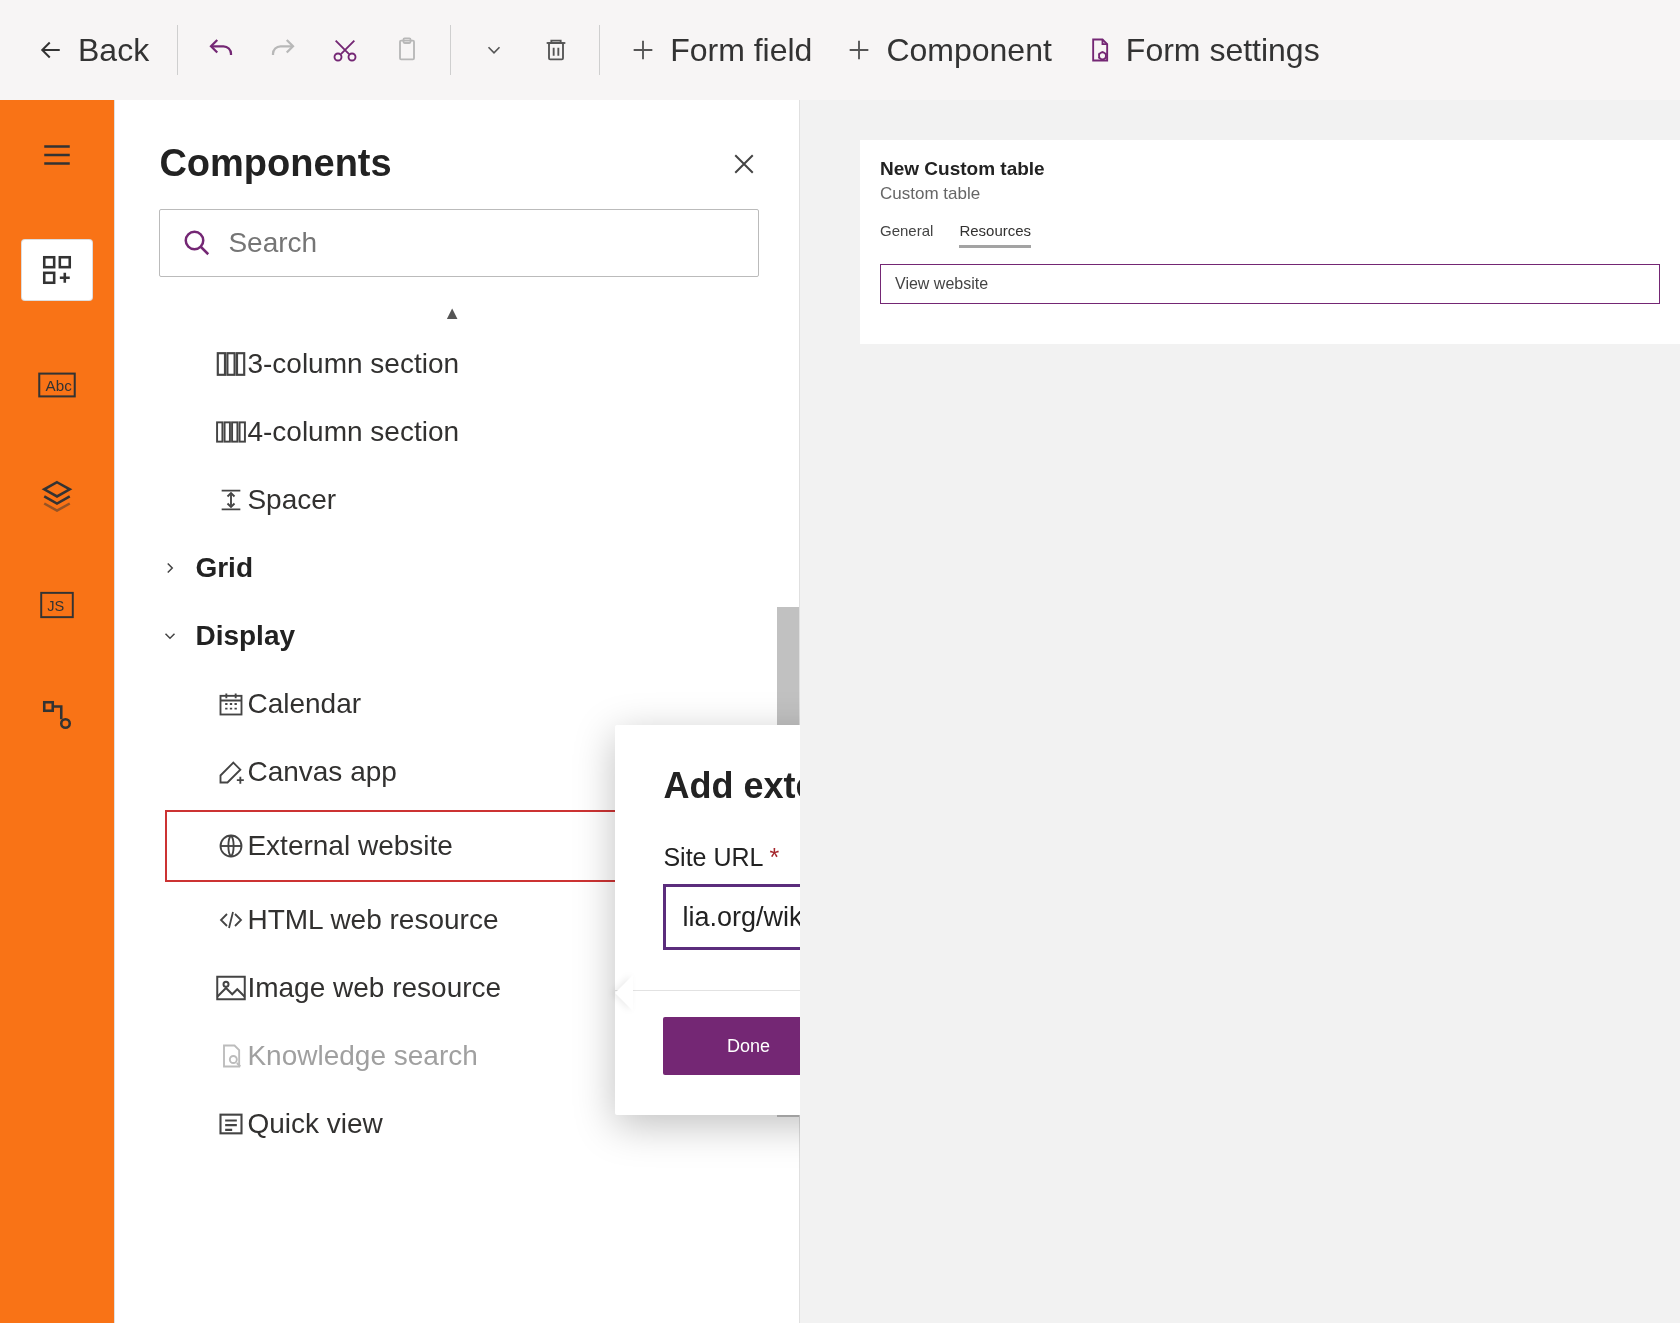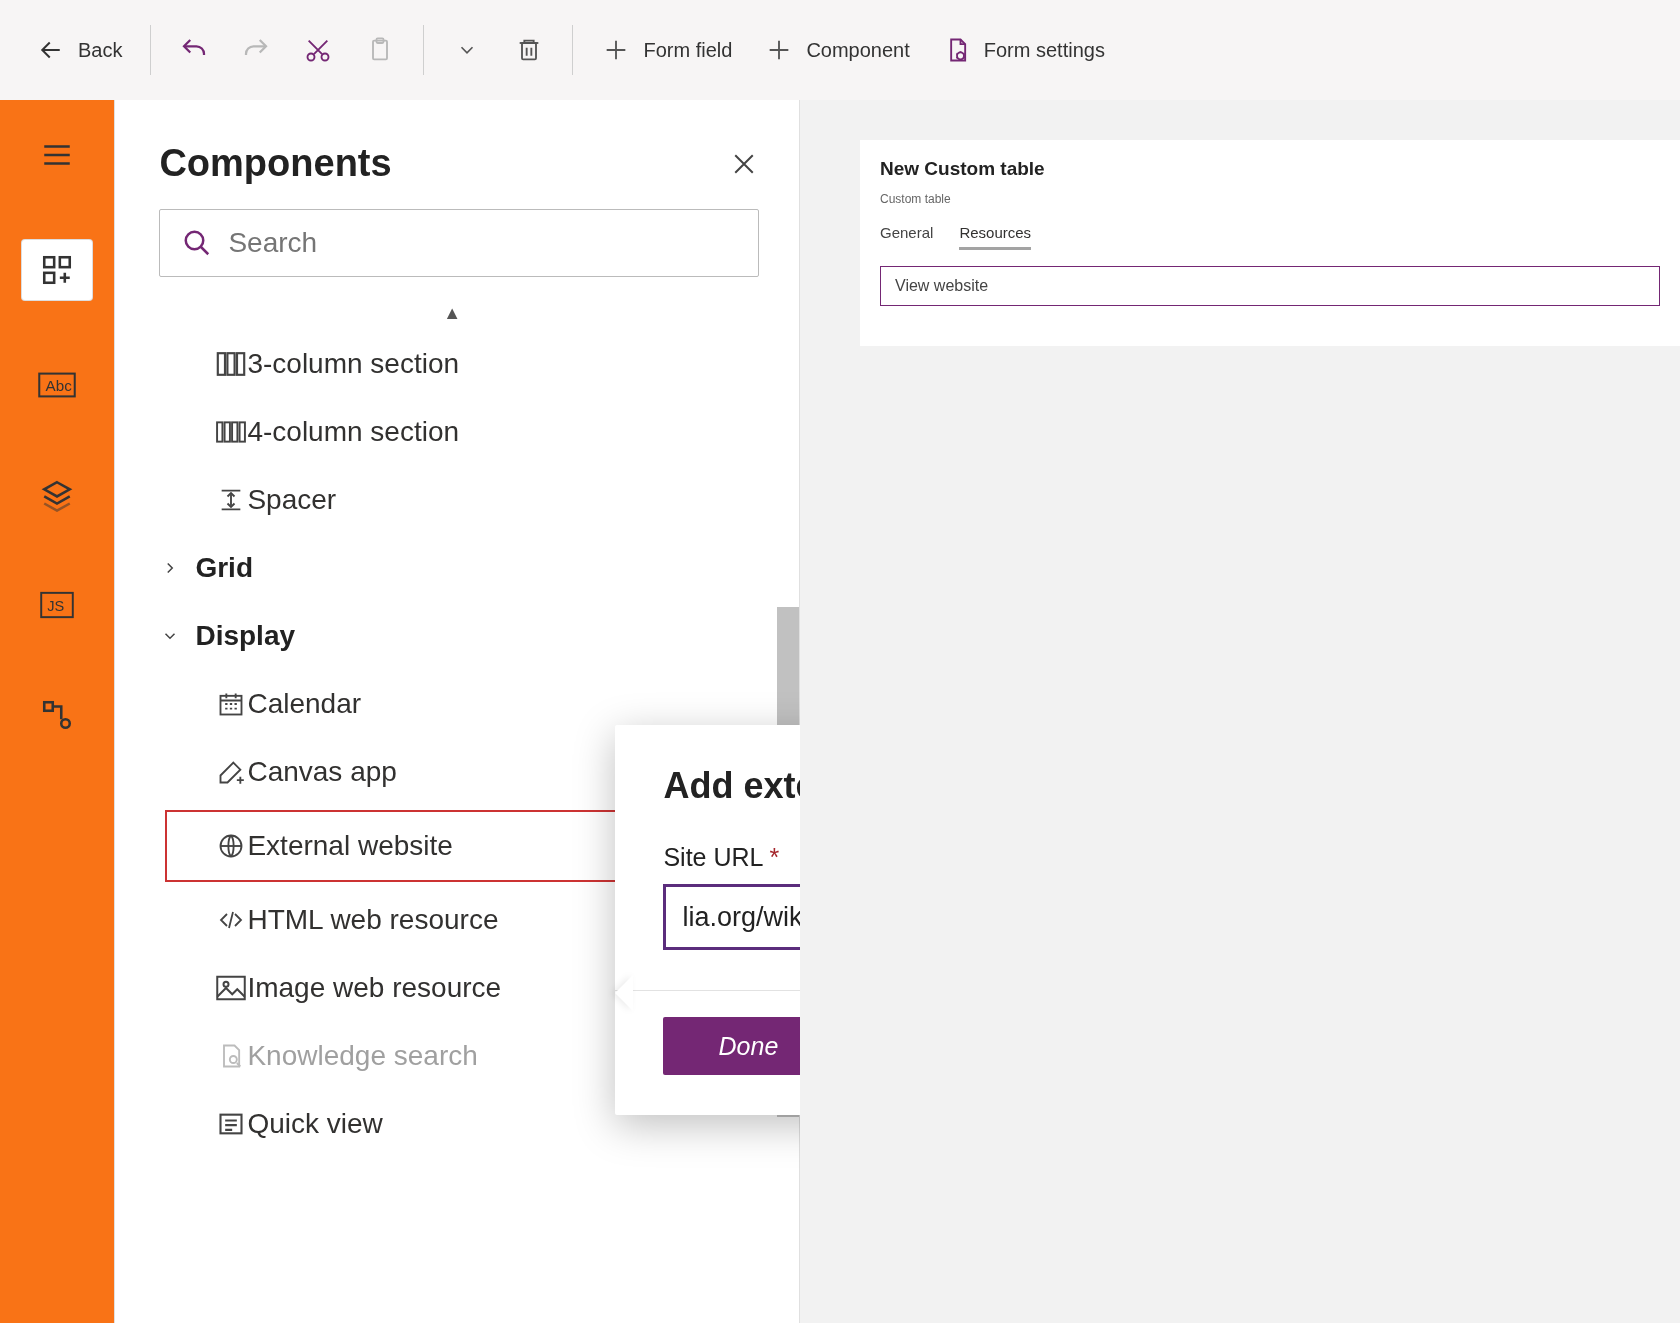--- a/index.html
+++ b/index.html
@@ -10,21 +10,21 @@
     height: 100px;
     background: #f7f5f5;
     display: flex;
     align-items: center;
     padding: 0 20px;
     gap: 0;
   }
   .toolbar .tb-btn {
     display: flex; align-items: center;
     height: 60px; padding: 0 16px;
-    font-size: 20px; color: #333; cursor: pointer; gap: 12px;
+    font-size: 32px; color: #333; cursor: pointer; gap: 12px;
   }
   .toolbar .tb-icon { width: 30px; height: 30px; display: flex; align-items: center; justify-content: center; }
   .toolbar .divider { width: 1px; height: 50px; background: #cfcfcf; margin: 0 12px; }
 
   
   .main { display: flex; height: calc(100% - 100px); }
 
   
   .left-rail {
     width: 118px; background: #f97316;
@@ -90,21 +90,21 @@
   .scrollbar-visual{
     position:absolute; right:0; top:310px; width:22px; height:510px; background:#c1c1c1;
   }
 
   
   .canvas-area { flex:1; background:#f2f2f2; padding:40px 0 0 60px; position:relative;}
   .form-surface {
     background:#fff; width:820px; min-height:200px; padding:18px 20px 40px 20px;
   }
   .form-title{ font-size:19px; font-weight:700; color:#222;}
-  .form-subtitle{ font-size:12px; color:#666; margin-top:12px;}
+  .form-subtitle{ font-size:17px; color:#666; margin-top:4px;}
   .form-tabs{ display:flex; gap:26px; margin-top:18px; font-size:15px; color:#444;}
   .form-tabs .ft{ padding-bottom:6px; cursor:pointer;}
   .form-tabs .ft.active{ color:#323130; border-bottom:3px solid #a3a3a3; font-weight:400;}
   .section-box{
     border:1px solid #742774; margin-top:16px; padding:10px 14px; font-size:16px; color:#444;
   }
 
   
   .popover {
     position:absolute; left:500px; top:625px; width:750px;
@@ -122,24 +122,23 @@
   .field-label .req{ color:#a4262c; margin-left:6px;}
   .url-input{
     width:100%; border:3px solid #5b2d7c; height:66px;
     font-size:27px; color:#222; padding:0 16px; outline:none;
   }
   .popover-footer{
     border-top:1px solid #e2e2e2; padding:26px 48px 40px 48px;
     display:flex; gap:28px;
   }
   .btn{
-    height:58px; min-width:170px; font-size:25px; border-radius:2px;
+    height:58px; min-width:170px; font-size:18px; border-radius:2px;
     display:flex; align-items:center; justify-content:center;
     cursor:pointer;
-    font-style:italic;
   }
   .btn-primary{ background:#742774; color:#fff; border:none;}
   .btn-secondary{ background:#fff; color:#333; border:1px solid #8a8886;}
 
   svg{ display:block; }
 </style>
 </head>
 <body>
 
 <div class="toolbar">

